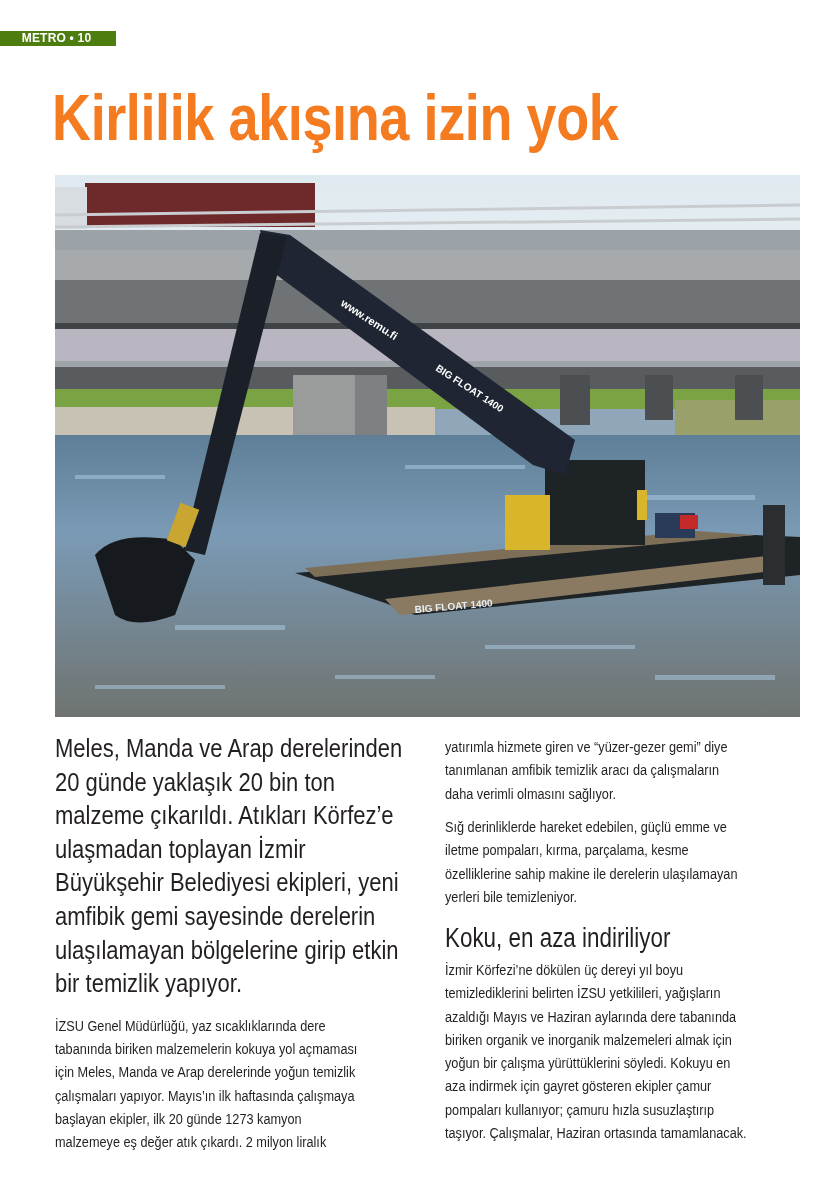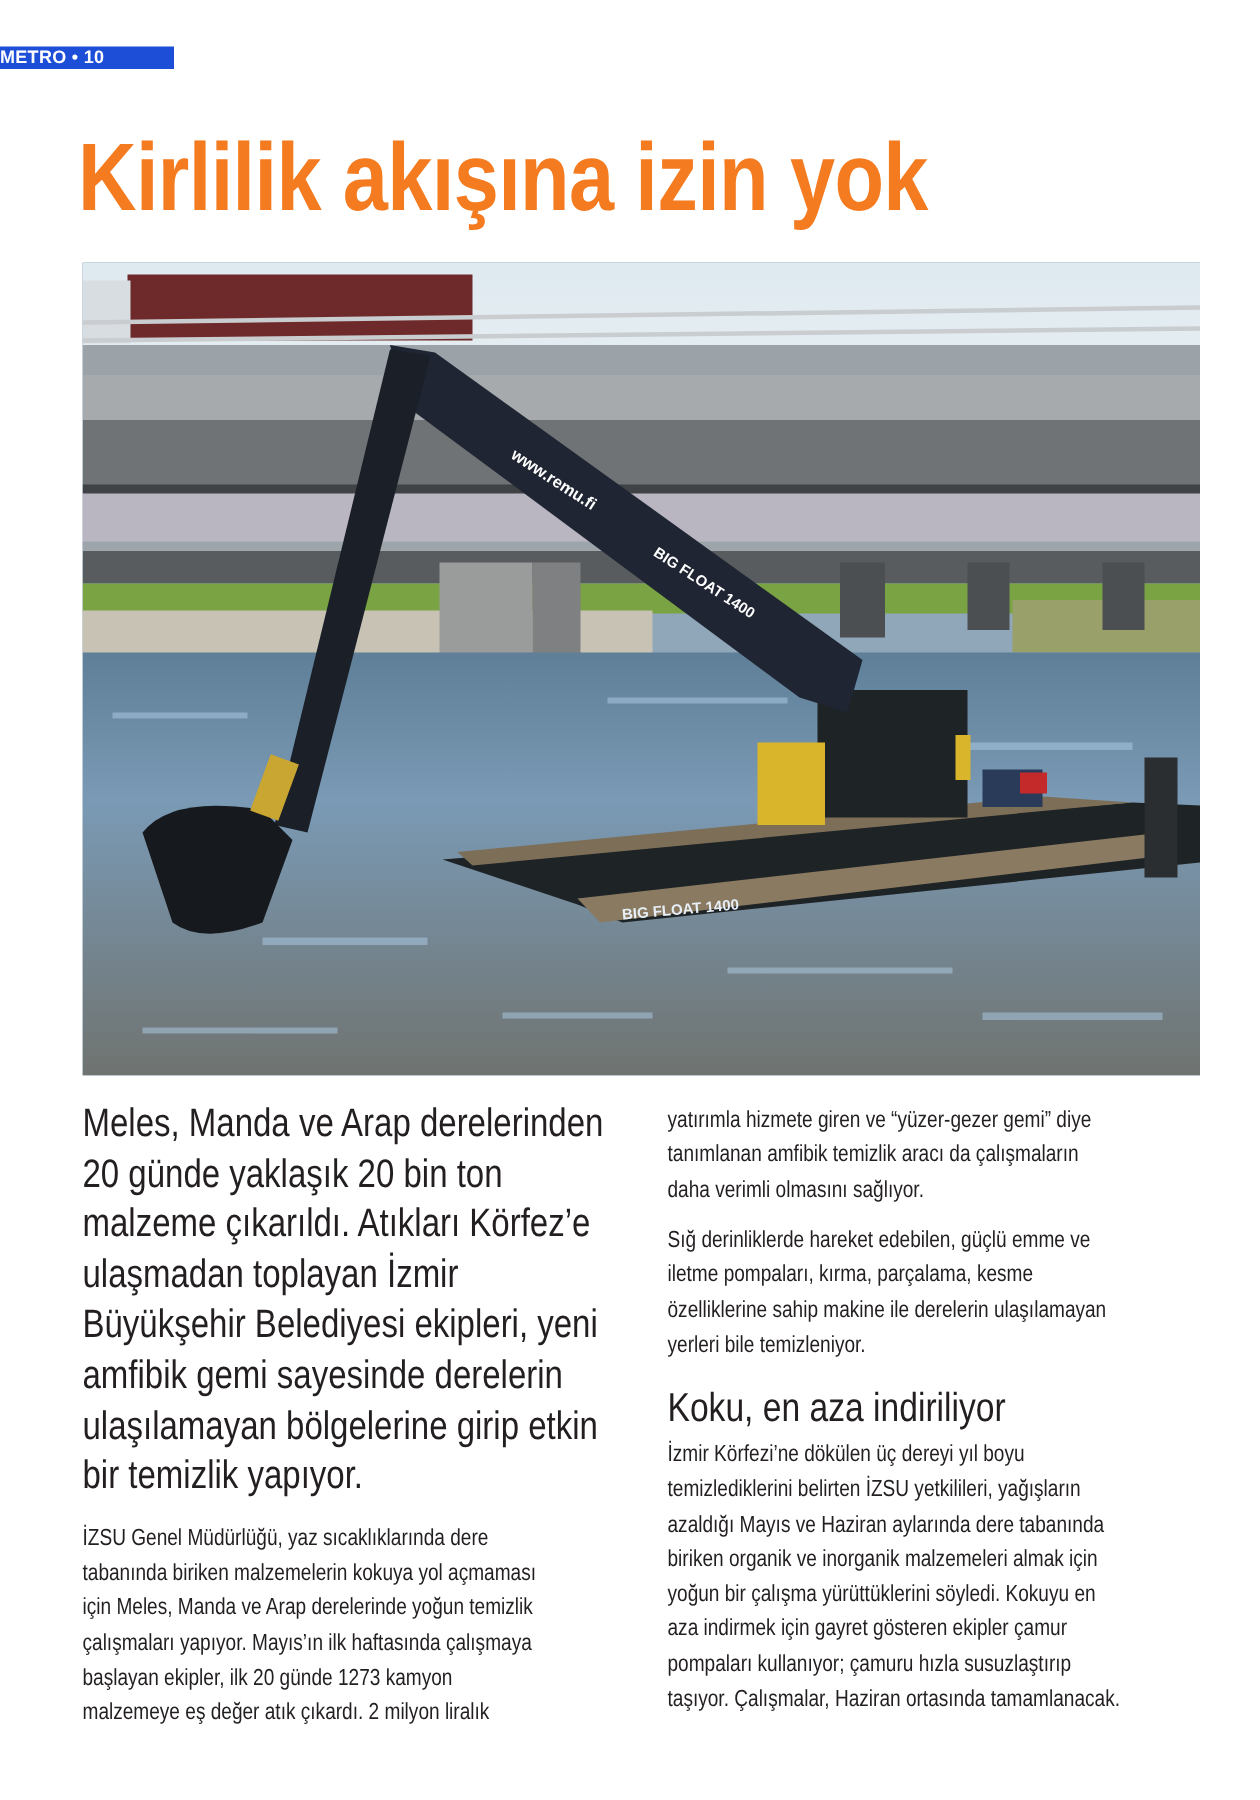--- a/index.html
+++ b/index.html
@@ -1,21 +1,21 @@
 <!DOCTYPE html>
 <html><head>
 <meta charset="utf-8">
 <style>
   html, body { margin: 0; padding: 0; background: #ffffff; }
   body { width: 840px; height: 1200px; position: relative; overflow: hidden;
          font-family: "Liberation Sans", "DejaVu Sans", sans-serif; color: #231f20; }
 
   .section-tag { position: absolute; left: 0; top: 31px; width: 116px; height: 15px;
-                 background: #1d4ed8; color: #ffffff; font-weight: bold; font-size: 12px;
-                 line-height: 15px; text-align: left; padding-right: 0; box-sizing: border-box; }
+                 background: #4d7c0f; color: #ffffff; font-weight: bold; font-size: 12px;
+                 line-height: 15px; text-align: center; padding-right: 0; box-sizing: border-box; }
   .section-tag span { display: inline-block; padding-right: 3px; letter-spacing: 0.2px; }
 
   .headline { position: absolute; left: 52px; top: 78px; width: 760px; height: 80px;
               margin: 0; color: #f47b20; font-weight: bold; font-size: 64px; line-height: 80px;
               white-space: nowrap; transform-origin: left top; transform: scaleX(0.845);
               letter-spacing: -0.5px; }
 
   .photo { position: absolute; left: 55px; top: 175px; width: 745px; height: 542px; overflow: hidden;
            background: #8fa7b8; }
   .photo svg { display: block; width: 100%; height: 100%; }

